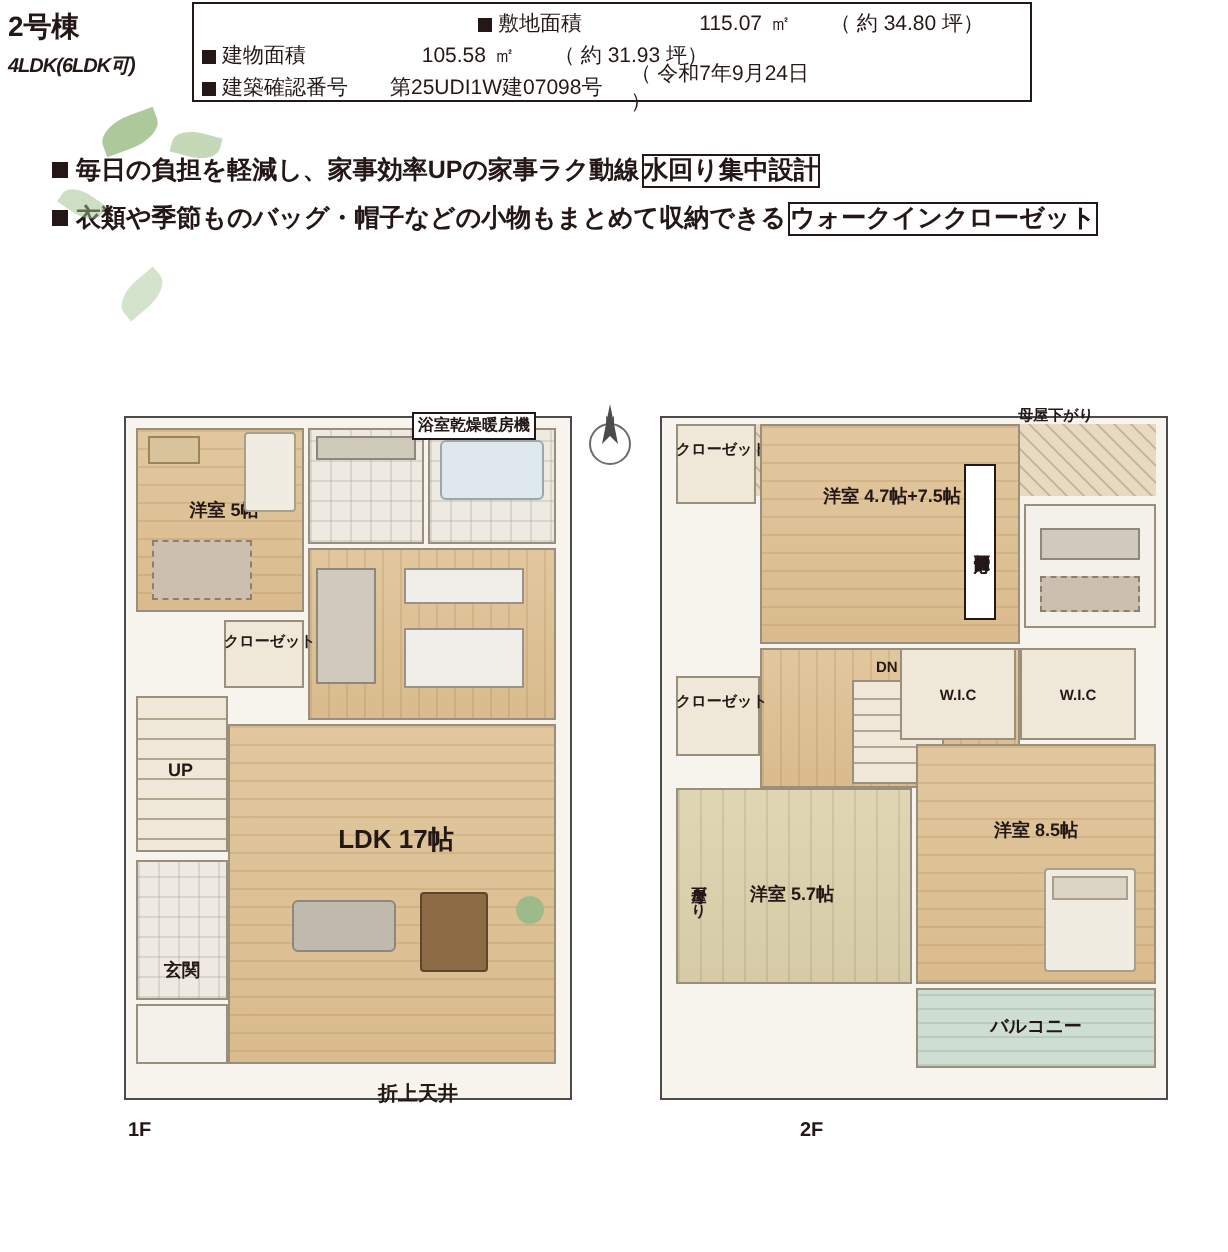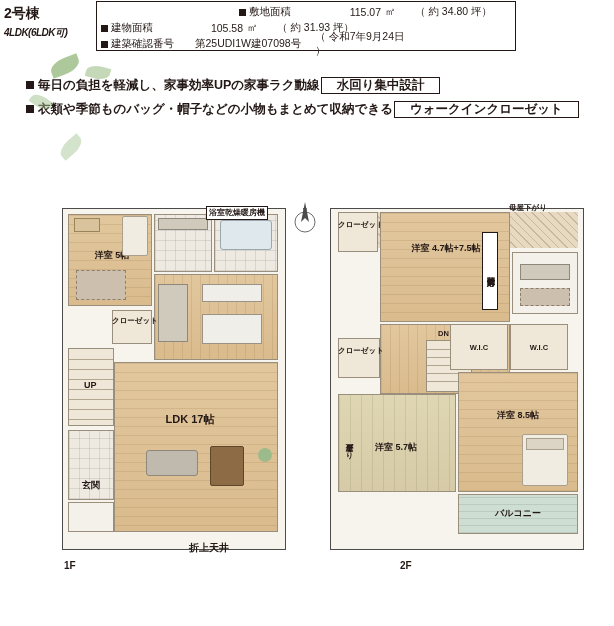--- a/index.html
+++ b/index.html
@@ -44,21 +44,21 @@
   
   .bullets{
     position:absolute;left:26px;top:76px;width:570px;
   }
   .bline{
     font-size:12.5px;line-height:19px;margin-bottom:5px;color:#231815;font-weight:bold;
     white-space:nowrap;
   }
   .bline .sq{width:8px;height:8px;margin-right:4px;}
   .boxed{
-    border:1px solid #231815;padding:0 15px;margin-left:1px;
+    border:1px solid #231815;padding:0 0;margin-left:1px;
     display:inline-block;line-height:15px;
   }
 
   
   .plan-wrap{position:absolute;left:0;top:190px;width:614px;height:400px;}
 
   .floor{
     position:absolute;
     box-sizing:border-box;
   }
@@ -236,21 +236,21 @@
         <i style="top:20px"></i>
         <i style="top:30px"></i>
         <i style="top:40px"></i>
         <i style="top:50px"></i>
         <i style="top:60px"></i>
         <i style="top:70px"></i>
     </div>
     <div class="rlabel" style="left:22px;top:182px;">UP</div>
 
     <div class="room floor-wood" style="left:52px;top:164px;width:164px;height:170px;"></div>
-    <div class="rlabel" style="left:88px;top:216px;width:80px;font-size:11px;">LDK 17帖</div>
+    <div class="rlabel" style="left:96px;top:216px;width:80px;font-size:13px;">LDK 17帖</div>
     <div class="furn f-sofa" style="left:84px;top:252px;width:52px;height:26px;"></div>
     <div class="furn f-tbl" style="left:148px;top:248px;width:34px;height:40px;"></div>
     <div class="furn f-plant" style="left:196px;top:250px;width:14px;height:14px;"></div>
     <div class="rlabel" style="left:112px;top:322px;width:70px;font-size:10px;margin-top:22px;">折上天井</div>
 
     <div class="room floor-tile" style="left:6px;top:232px;width:46px;height:70px;"></div>
     <div class="rlabel" style="left:8px;top:282px;width:42px;">玄関</div>
     <div class="room floor-white" style="left:6px;top:304px;width:46px;height:30px;"></div>
   </div>
   <div class="floor-label" id="label1">1F</div>

